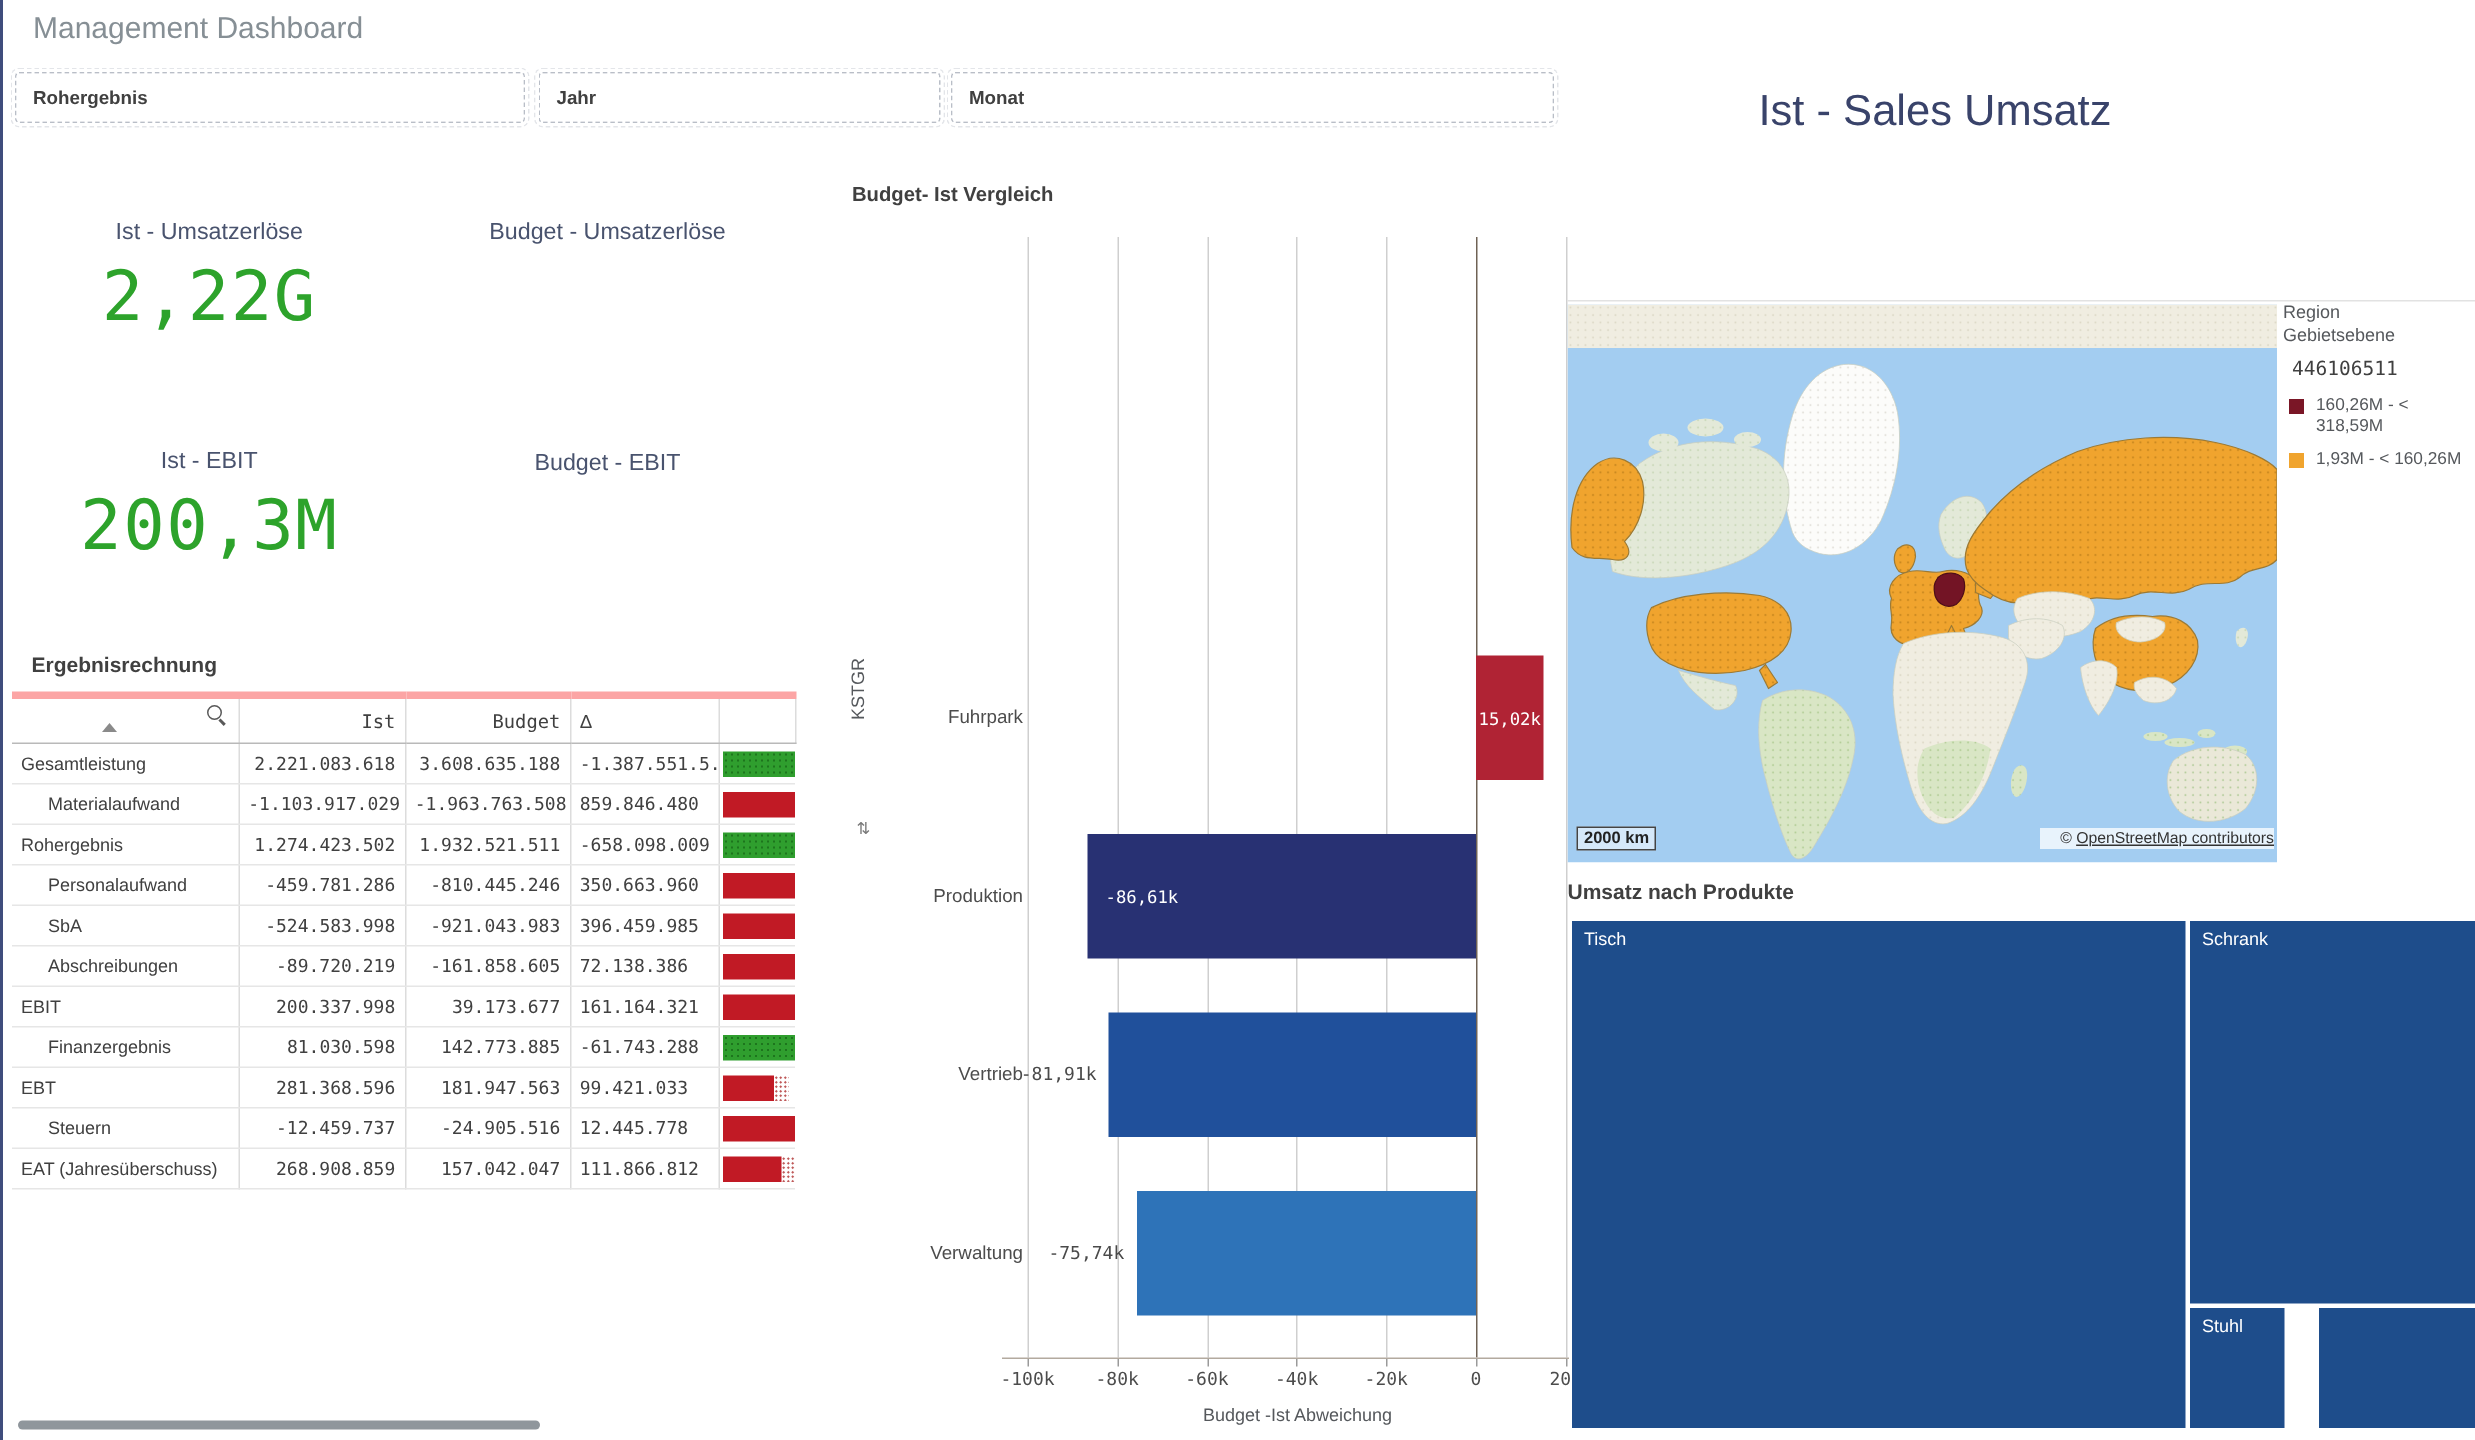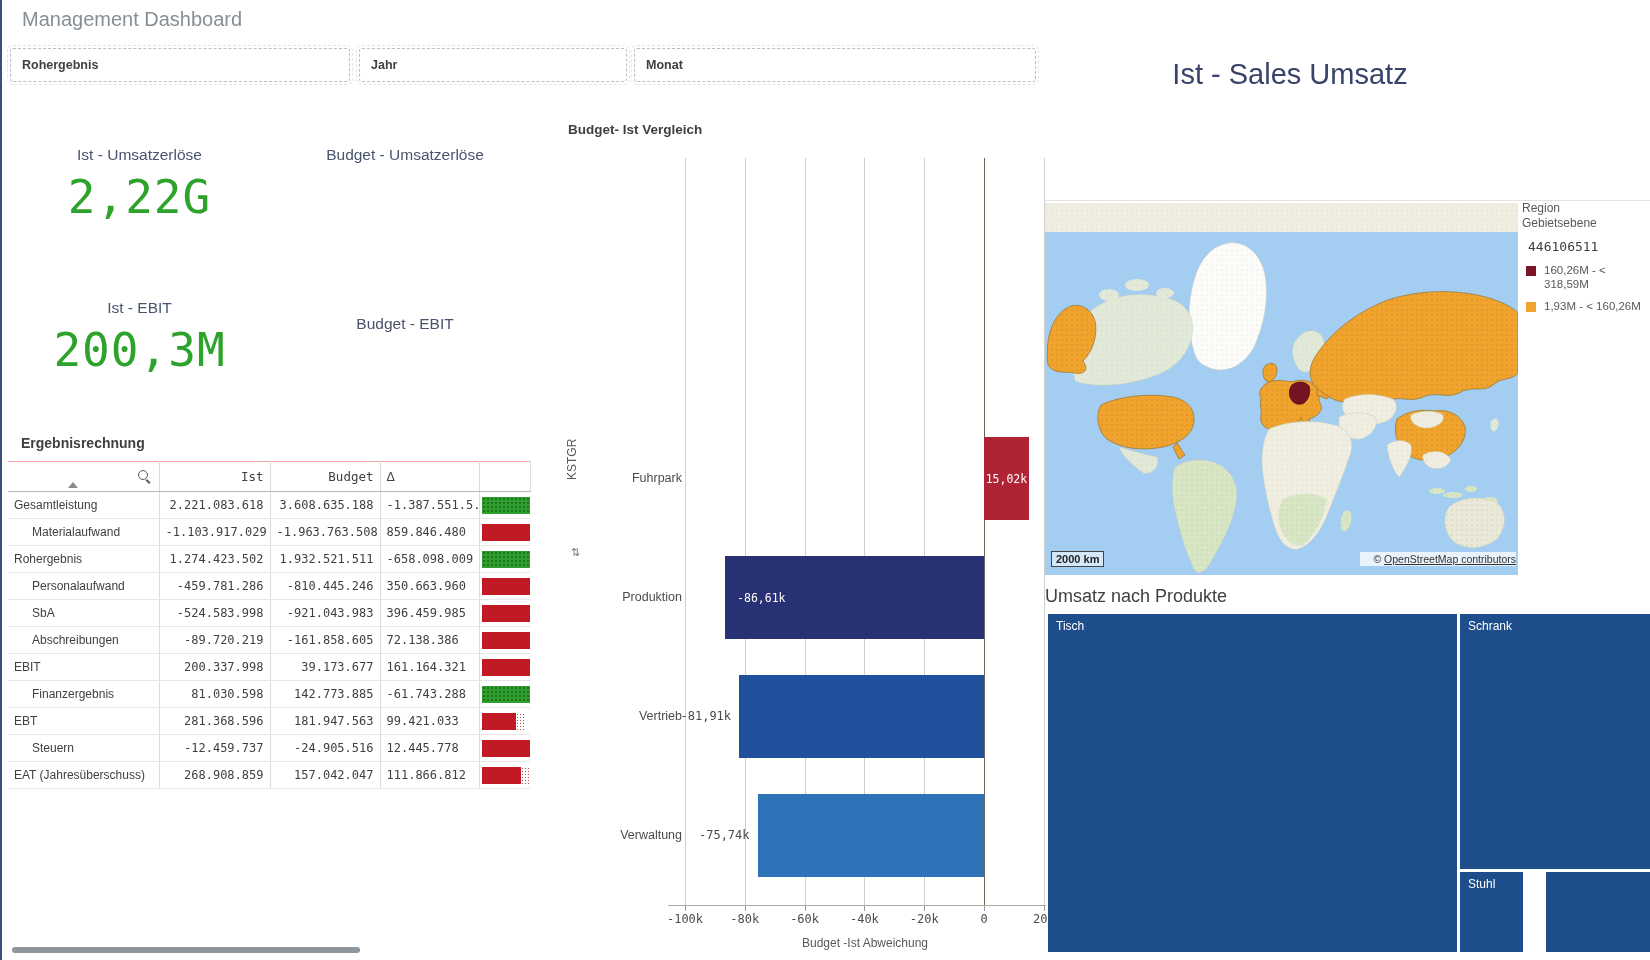--- a/index.html
+++ b/index.html
@@ -21,21 +21,21 @@
 
   
   .kpi-label{font-size:15.5px;color:#49536e;text-align:center;}
   .kpi-value{font-family:"DejaVu Sans Mono",monospace;font-size:46px;color:var(--green);text-align:center;letter-spacing:1px;}
 
   
   .tbl-title{left:21px;top:435px;font-size:14px;font-weight:bold;color:#404040;}
   table.erg{position:absolute;left:8px;top:461px;width:522px;border-collapse:collapse;table-layout:fixed;font-size:12px;}
   table.erg th,table.erg td{border-right:1px solid #dcdcdc;border-bottom:1px solid #e6e6e6;padding:0 6px;height:26px;
                             white-space:nowrap;overflow:hidden;}
-  table.erg th{border-top:1px solid #fca5a5;border-bottom:1px solid #b9b9b9;height:29px;font-weight:normal;
+  table.erg th{border-top:5px solid #fca5a5;border-bottom:1px solid #b9b9b9;height:29px;font-weight:normal;
                font-size:12.5px;color:#404040;position:relative;}
   table.erg th.num,table.erg td.num{text-align:right;font-family:"DejaVu Sans Mono",monospace;}
   table.erg td.dlt{text-align:left;font-family:"DejaVu Sans Mono",monospace;}
   table.erg td.lbl{color:#404040;}
   table.erg td.lbl.ind{padding-left:24px;}
   table.erg td.barcell{padding:0 0 0 2px;border-right:none;}
   .tbar{height:17px;margin-top:0;position:relative;display:flex;}
   .tbar .solid{height:100%;}
   .tbar.green .solid{background:var(--table-green);
      background-image:radial-gradient(rgba(0,50,0,.38) .7px,transparent 1px);background-size:4px 4px;}
@@ -82,21 +82,21 @@
 
   
   .legend{left:1522px;top:201px;width:128px;font-size:12px;color:#55585c;}
   .legend .ltitle{line-height:15px;}
   .legend .ltotal{font-family:"DejaVu Sans Mono",monospace;font-size:13px;color:#404040;margin:8px 0 10px 6px;}
   .litem{display:flex;margin:0 0 9px 4px;cursor:pointer;}
   .litem .sw{width:10px;height:10px;margin:2px 8px 0 0;flex:0 0 auto;}
   .litem .ltext{font-size:11.5px;line-height:13.5px;white-space:pre-line;}
 
   
-  .tm-title{left:1045px;top:586px;font-size:18px;font-weight:normal;color:#404040;}
+  .tm-title{left:1045px;top:586px;font-size:14px;font-weight:bold;color:#404040;}
   .tm-cell{background:var(--treemap-blue);cursor:pointer;}
   .tm-cell .tm-lab{color:#fff;font-size:12px;padding:5px 0 0 8px;white-space:nowrap;overflow:hidden;}
 
   
   .pf-or{fill:var(--map-orange)} .pd-or{fill:#c8871f}
   .pf-pale{fill:#e3e9d8} .pd-pale{fill:#c3d4b0}
   .pf-beige{fill:#f0ede1} .pd-beige{fill:#d9d5c2}
   .pf-green{fill:#d9e6c5} .pd-green{fill:#abc98d}
   .pf-white{fill:#fcfcfa} .pd-white{fill:#dcdad2}
   .pf-aus{fill:#eae8d8} .pd-aus{fill:#a8c78e}
@@ -125,21 +125,21 @@
 
   <div class="abs kpi-label" style="left:27px;top:146px;width:225px;">Ist - Umsatzerlöse</div>
   <div class="abs kpi-value" style="left:27px;top:170px;width:225px;">2,22G</div>
 
   <div class="abs kpi-label" style="left:290px;top:146px;width:230px;">Budget - Umsatzerlöse</div>
   <div class="abs kpi-value" style="left:290px;top:170px;width:230px;"></div>
 
   <div class="abs kpi-label" style="left:27px;top:299px;width:225px;">Ist - EBIT</div>
   <div class="abs kpi-value" style="left:27px;top:323px;width:225px;">200,3M</div>
 
-  <div class="abs kpi-label" style="left:290px;top:315px;width:230px;">Budget - EBIT</div>
+  <div class="abs kpi-label" style="left:290px;top:300px;width:230px;">Budget - EBIT</div>
   <div class="abs kpi-value" style="left:290px;top:323px;width:230px;"></div>
 
   <div class="abs tbl-title">Ergebnisrechnung</div>
   <table class="erg">
     <colgroup>
         <col style="width:151px">
         <col style="width:111px">
         <col style="width:110px">
         <col style="width:99px">
         <col style="width:51px">

